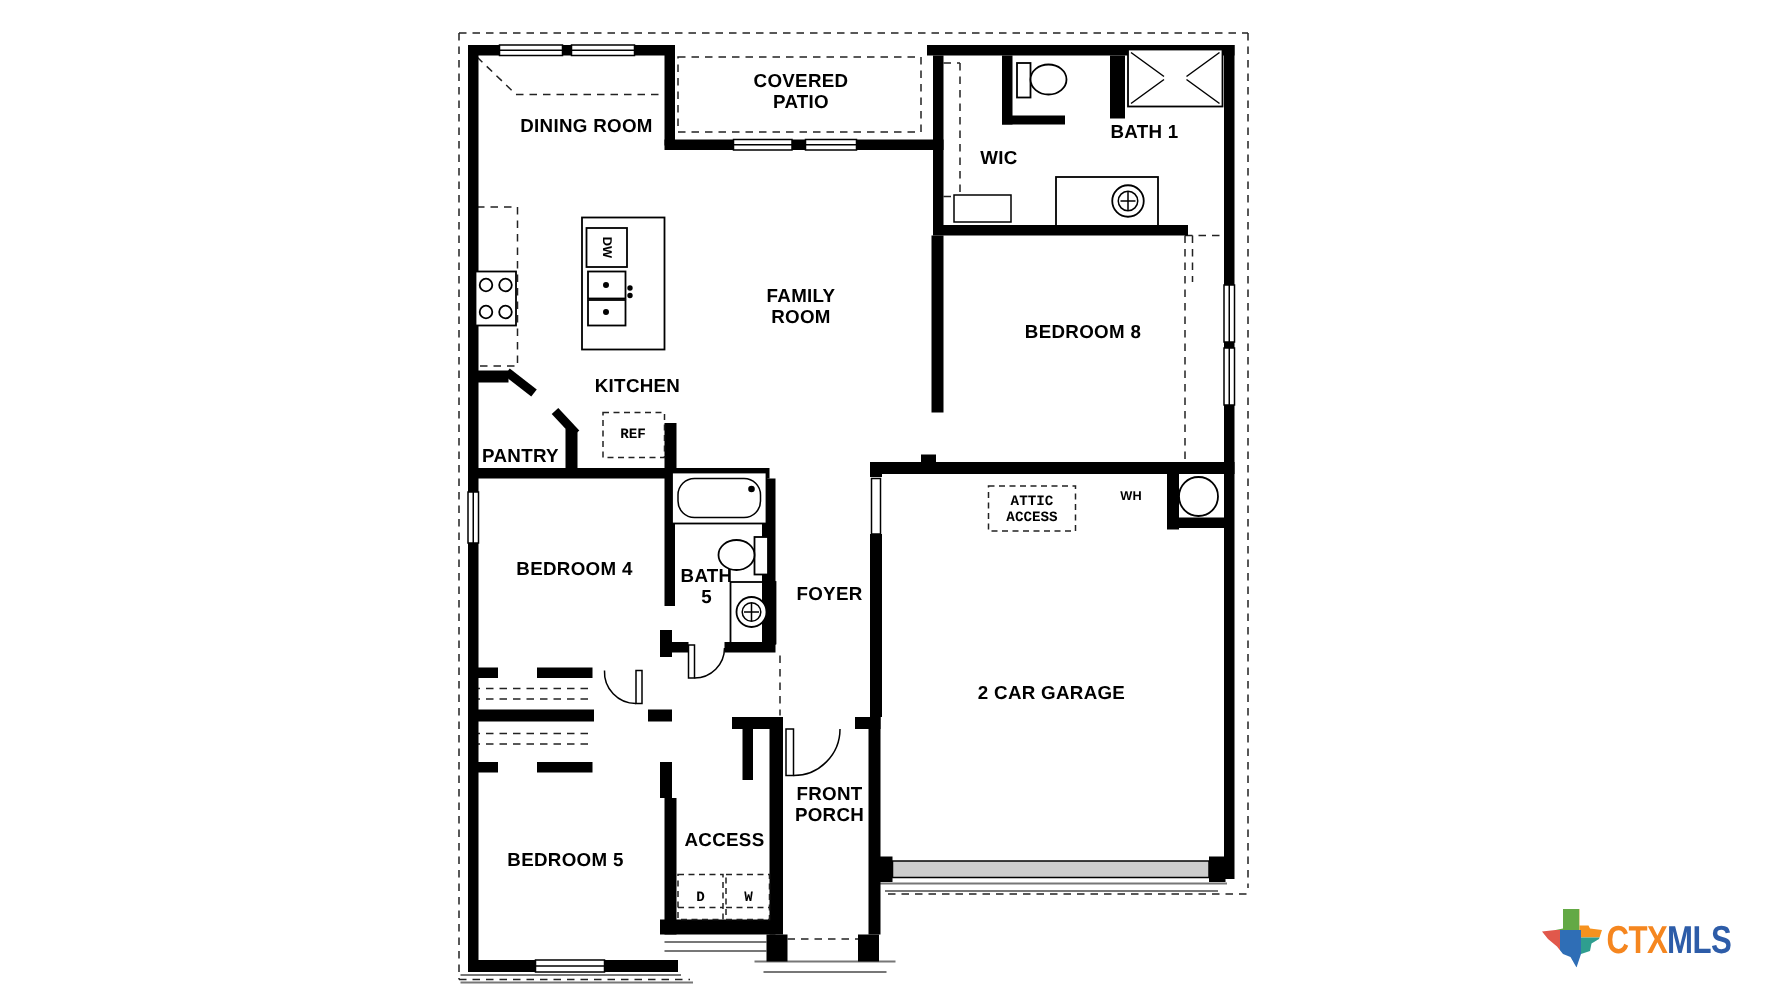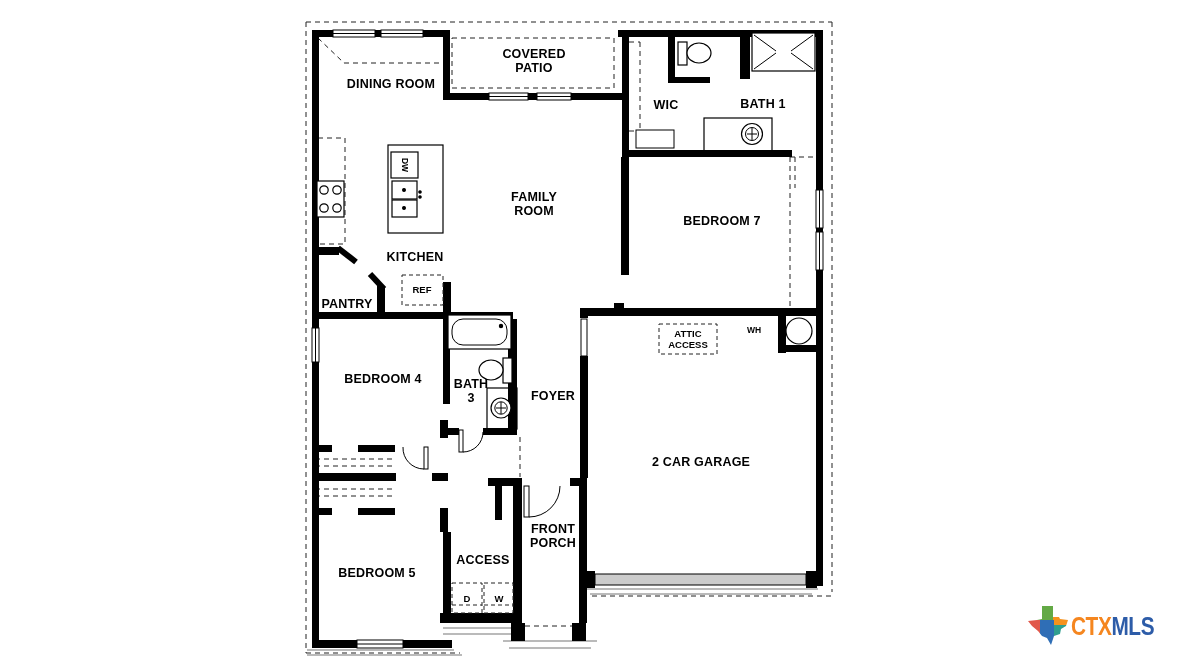--- a/index.html
+++ b/index.html
@@ -1,21 +1,21 @@
 <!DOCTYPE html>
 <html><head>
 <meta charset="utf-8">
 <style>
   html,body{margin:0;padding:0;background:#fff;}
   #canvas{position:relative;width:1182px;height:664px;background:#fff;overflow:hidden;
           font-family:"Liberation Sans",sans-serif;}
   #plan-svg{position:absolute;left:0;top:0;}
   .lbl{position:absolute;transform:translate(-50%,-50%);font-weight:bold;font-size:12.5px;
        letter-spacing:.2px;color:#000;white-space:pre-line;text-align:center;line-height:1.12;}
-  .sm{font-size:9.5px;letter-spacing:0;}
+  .sm{font-size:9.5px;letter-spacing:0;font-family:Liberation Mono, monospace;}
   .xs{font-size:8.5px;letter-spacing:0;}
   .rot{transform:translate(-50%,-50%) rotate(90deg);}
   #logo{position:absolute;left:1028px;top:604px;display:flex;align-items:center;gap:3px;text-align:center;}
   #logo-text{display:flex;transform:scaleX(.8);transform-origin:left center;
              font-weight:bold;font-size:26px;letter-spacing:-.5px;line-height:1;}
   .ctx{color:#f5861f;}
   .mls{color:#2d5ca8;}
 </style>
 </head>
 <body>
@@ -214,29 +214,29 @@
     <rect x="452" y="583" width="30" height="30"></rect>
     <rect x="484" y="583" width="29" height="30"></rect>
     <path d="M452,605 H482 M484,605 H513"></path>
   </g>
 </svg>
 
 <div class="lbl" style="left:391px;top:84px">DINING ROOM</div>
 <div class="lbl" style="left:534px;top:61px">COVERED
 PATIO</div>
 <div class="lbl" style="left:666px;top:105px">WIC</div>
-<div class="lbl" style="left:763px;top:104px">BATH 1</div>
+<div class="lbl" style="left:763px;top:88px">BATH 1</div>
 <div class="lbl" style="left:534px;top:204px">FAMILY
 ROOM</div>
-<div class="lbl" style="left:722px;top:221px">BEDROOM 7</div>
-<div class="lbl" style="left:415px;top:257px">KITCHEN</div>
+<div class="lbl" style="left:722px;top:221px">BEDROOM 8</div>
+<div class="lbl" style="left:425px;top:257px">KITCHEN</div>
 <div class="lbl" style="left:347px;top:304px">PANTRY</div>
 <div class="lbl" style="left:383px;top:379px">BEDROOM 4</div>
 <div class="lbl" style="left:471px;top:391px">BATH
-3</div>
+5</div>
 <div class="lbl" style="left:553px;top:396px">FOYER</div>
 <div class="lbl" style="left:701px;top:462px">2 CAR GARAGE</div>
 <div class="lbl" style="left:553px;top:536px">FRONT
 PORCH</div>
 <div class="lbl" style="left:483px;top:560px">ACCESS</div>
 <div class="lbl" style="left:377px;top:573px">BEDROOM 5</div>
 
 <div class="lbl xs rot" style="left:404px;top:165px">DW</div>
 <div class="lbl sm" style="left:422px;top:290px">REF</div>
 <div class="lbl sm" style="left:688px;top:340px">ATTIC

